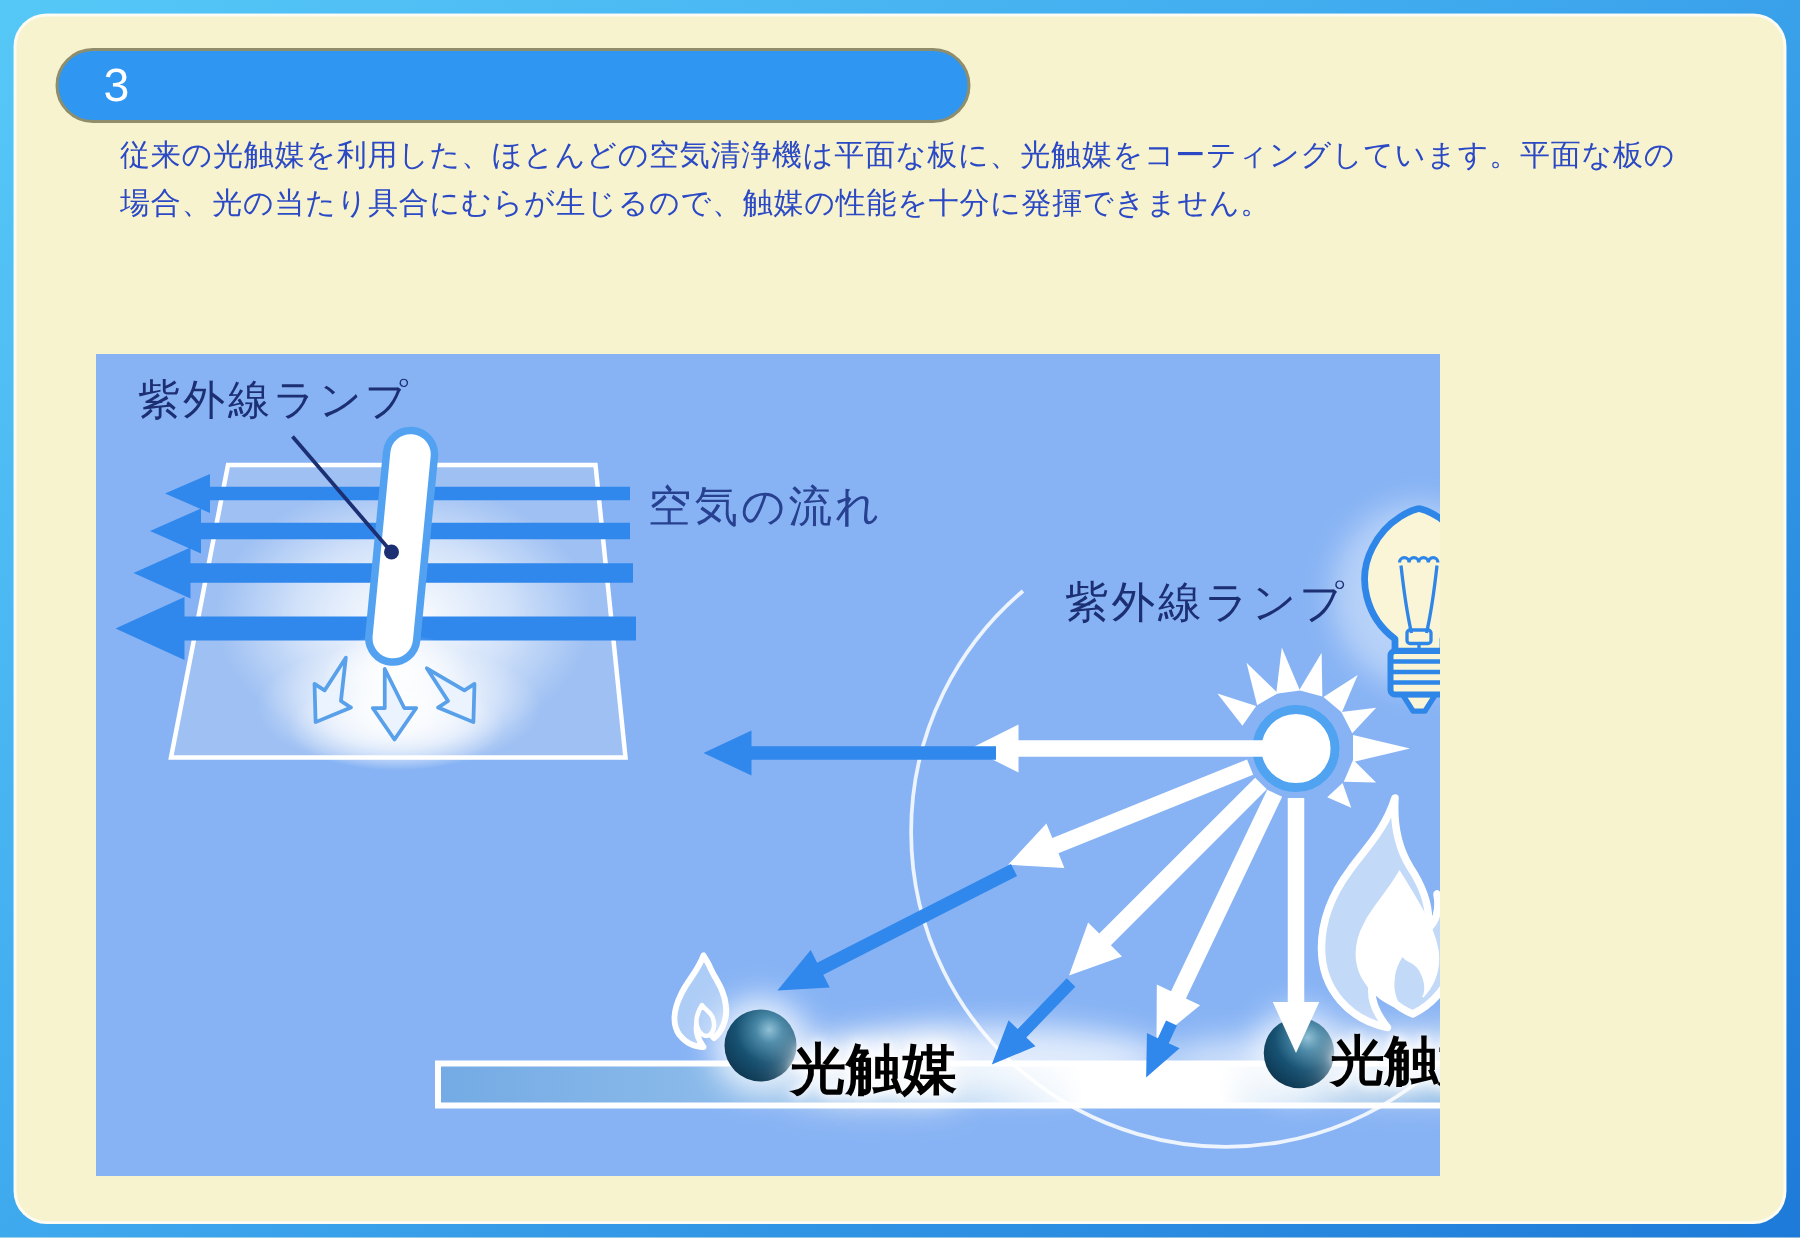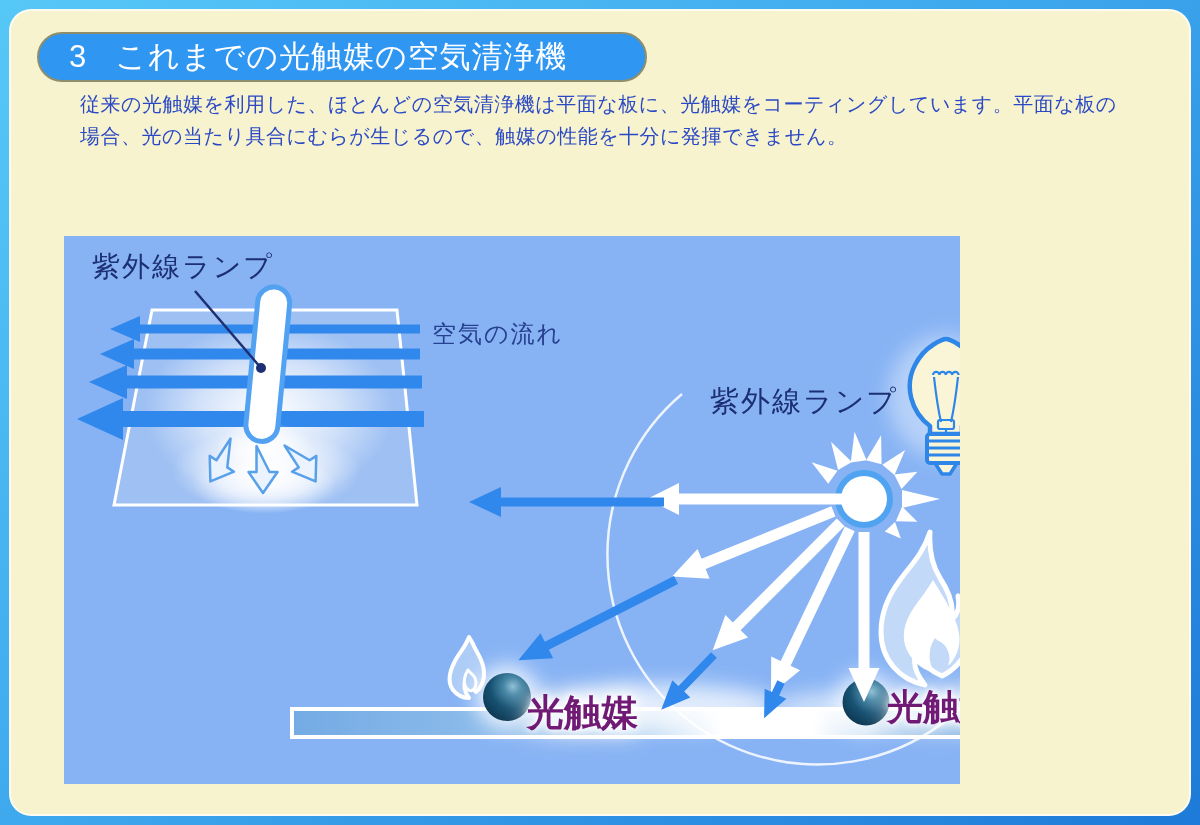--- a/index.html
+++ b/index.html
@@ -28,38 +28,37 @@
     color:#2B49C5;font-size:20px;line-height:1.58;margin:0;
     letter-spacing:0.5px;
   }
   .panel{
     position:absolute;left:53px;top:225px;width:896px;height:548px;
     background:#87B3F4;overflow:hidden;
   }
   .panel svg{position:absolute;left:0;top:0;}
   .lbl{position:absolute;white-space:nowrap;}
   .lbl-uv-left{left:28px;top:12px;font-size:28px;color:#1C2F73;letter-spacing:2px;}
-  .lbl-air{left:368px;top:82px;font-size:24px;color:#27408F;letter-spacing:2px;}
+  .lbl-air{left:368px;top:82px;font-size:29px;color:#27408F;letter-spacing:2px;}
   .lbl-uv-right{left:646px;top:146px;font-size:29px;color:#1C2F73;letter-spacing:2px;}
   .cat{
-    font-weight:bold;color:#701a75;
+    font-weight:bold;color:#000000;
     text-shadow:0 0 6px #fff,0 0 10px #fff,0 0 18px #fff,0 0 26px #fff,0 0 34px #fff;
   }
   .cat-left{left:463px;top:452px;font-size:37px;}
   .cat-right{left:823px;top:447px;font-size:36px;}
 </style>
 </head>
 <body>
 
 <div class="page">
   <div class="sheet">
 
     <div class="pill">
       <span class="num">3</span>
-      <span>これまでの光触媒の空気清浄機</span>
     </div>
 
     <p class="intro">従来の光触媒を利用した、ほとんどの空気清浄機は平面な板に、光触媒をコーティングしています。平面な板の場合、光の当たり具合にむらが生じるので、触媒の性能を十分に発揮できません。</p>
 
     <div class="panel">
       <svg width="1081" height="548" viewBox="0 0 1081 548">
         <defs>
           <radialGradient id="plateGlow">
             <stop offset="0%" stop-color="#ffffff" stop-opacity="1"></stop>
             <stop offset="55%" stop-color="#ffffff" stop-opacity="0.55"></stop>

